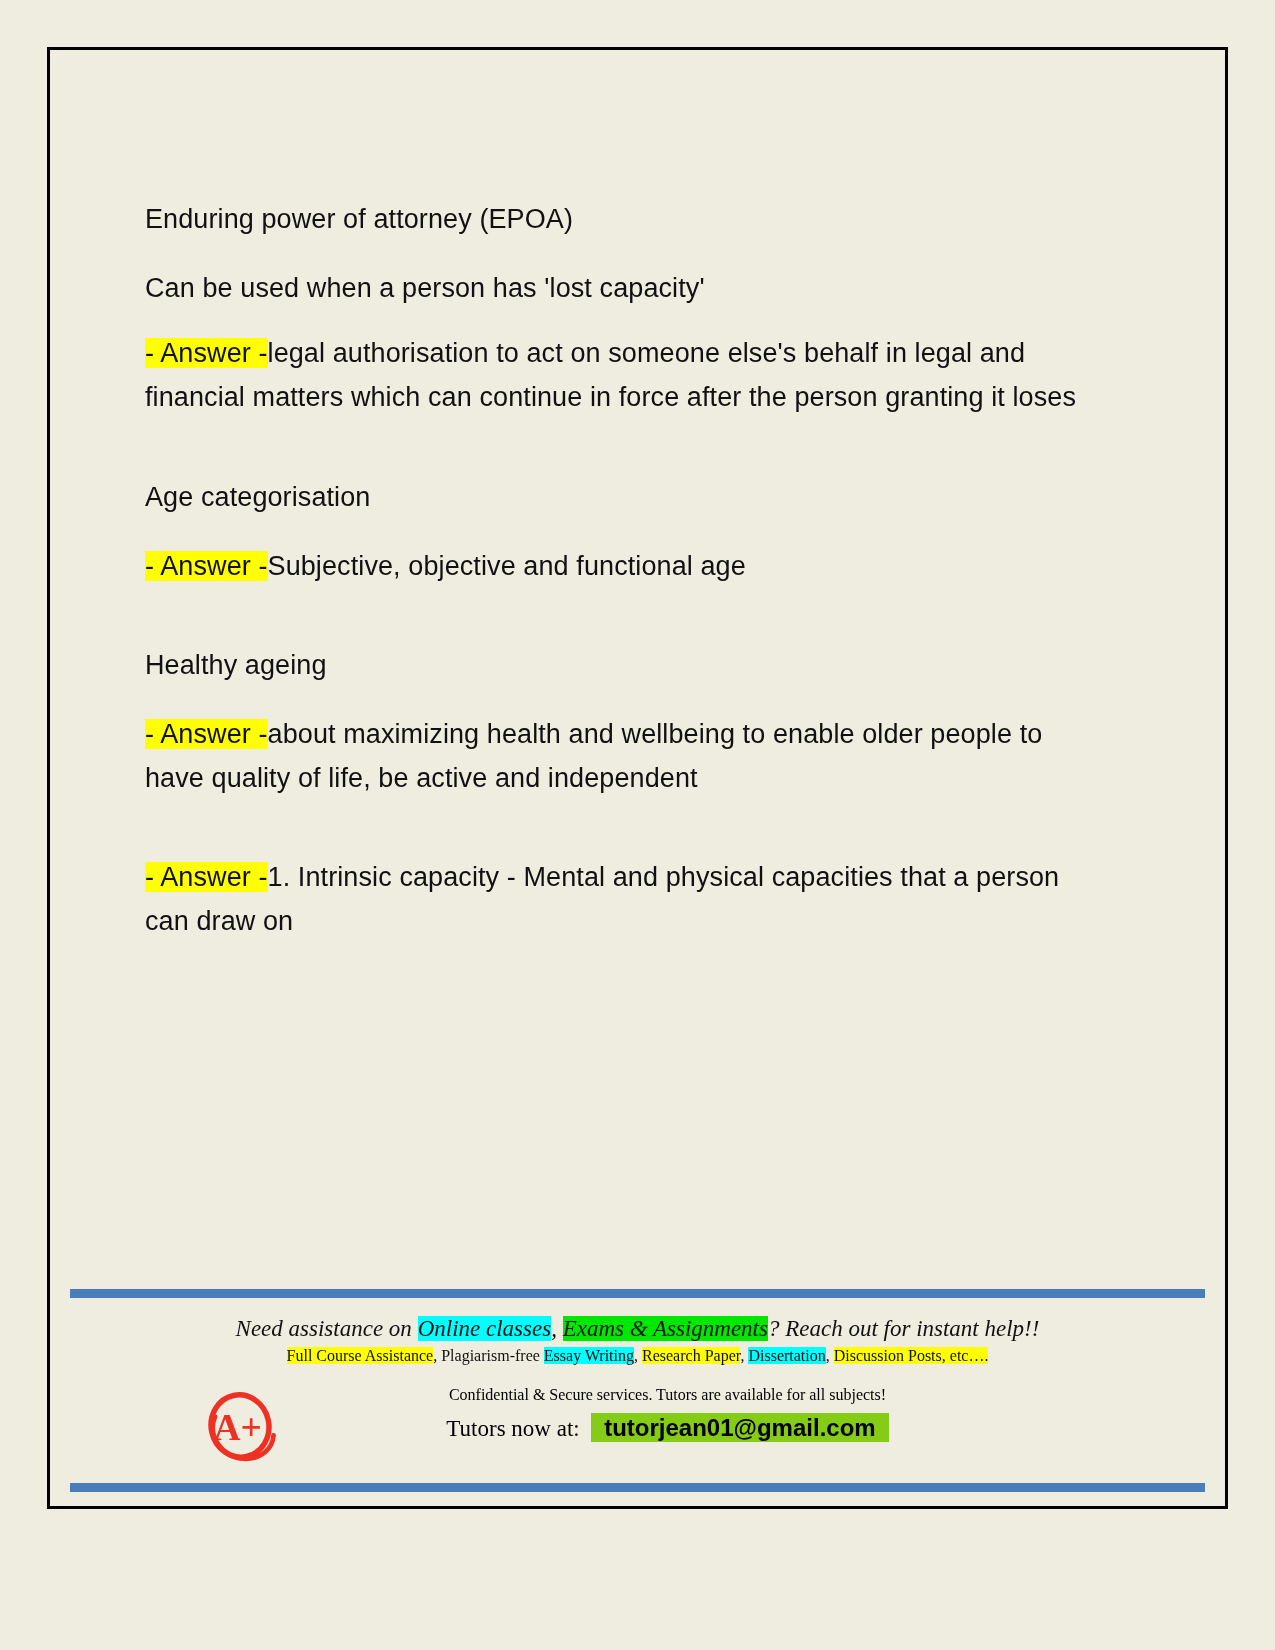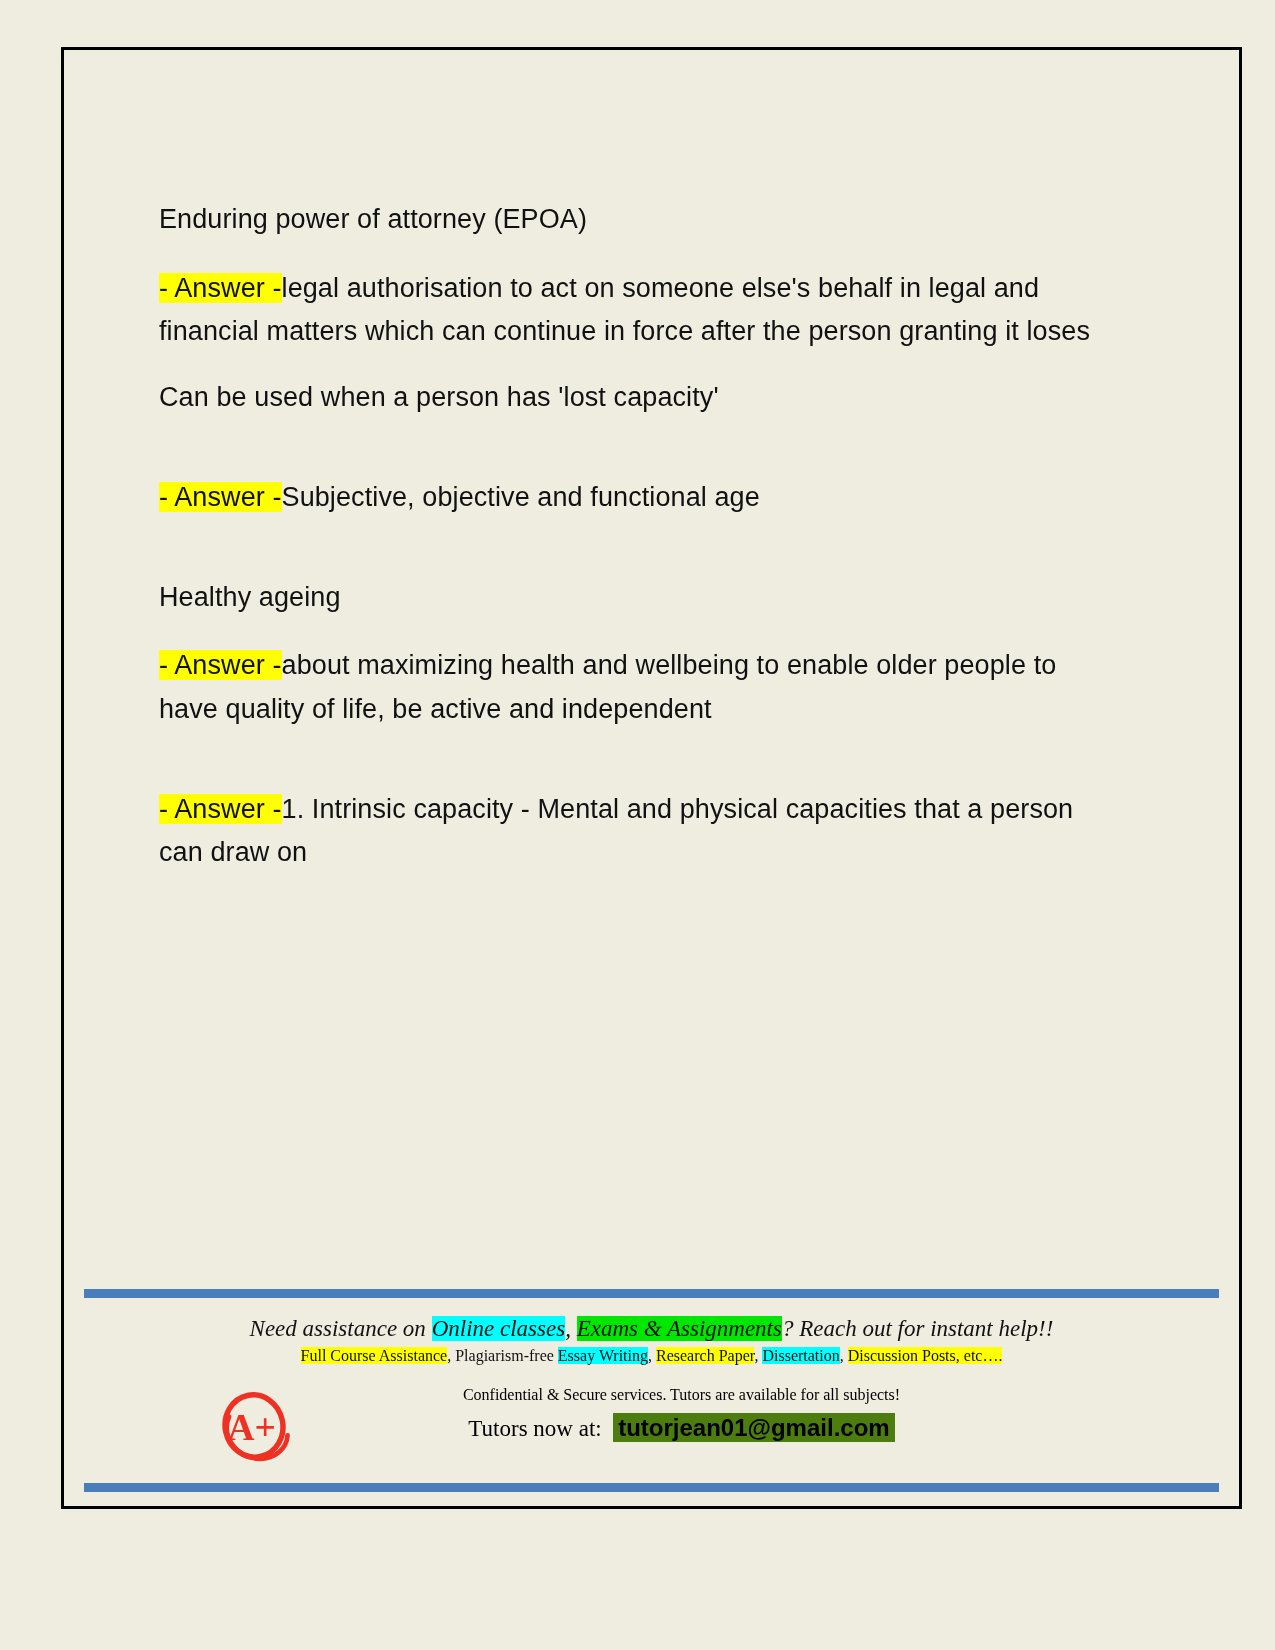--- a/index.html
+++ b/index.html
@@ -10,21 +10,21 @@
   body {
     width: 1275px;
     height: 1650px;
     background: #efece0;
     font-family: "Liberation Sans", sans-serif;
     overflow: hidden;
   }
 
   .page {
     position: absolute;
-    left: 61px;
+    left: 47px;
     top: 47px;
     width: 1181px;
     height: 1462px;
     border: 3px solid #000000;
     background: #efece0;
     box-sizing: border-box;
   }
 
   .content {
     position: absolute;
@@ -132,38 +132,39 @@
     font-size: 23px;
     line-height: 1.5;
     white-space: nowrap;
     margin-top: 4px;
   }
 
   .email {
     font-family: "Liberation Sans", sans-serif;
     font-weight: bold;
     font-size: 24px;
-    background: #4d7c0f;
-    padding: 1px 5px;
+    background: #84cc16;
+    padding: 1px 13px;
   }
 </style>
 </head>
 <body>
 
 <div class="page">
 
   <div class="content">
 
     <div class="qa-block">
       <div class="prompt">Enduring power of attorney (EPOA)</div>
+      <div class="para">Can be used when a person has 'lost capacity'</div>
       <div class="para"><span class="hl-yellow">- Answer -</span><span>legal authorisation to act on someone else's behalf in legal and financial matters which can continue in force after the person granting it loses</span></div>
-      <div class="para">Can be used when a person has 'lost capacity'</div>
-    </div>
-
-    <div class="qa-block">
+    </div>
+
+    <div class="qa-block">
+      <div class="prompt">Age categorisation</div>
       <div class="para"><span class="hl-yellow">- Answer -</span><span>Subjective, objective and functional age</span></div>
     </div>
 
     <div class="qa-block">
       <div class="prompt">Healthy ageing</div>
       <div class="para"><span class="hl-yellow">- Answer -</span><span>about maximizing health and wellbeing to enable older people to have quality of life, be active and independent</span></div>
     </div>
 
     <div class="qa-block">
       <div class="para"><span class="hl-yellow">- Answer -</span><span>1. Intrinsic capacity - Mental and physical capacities that a person can draw on</span></div>

